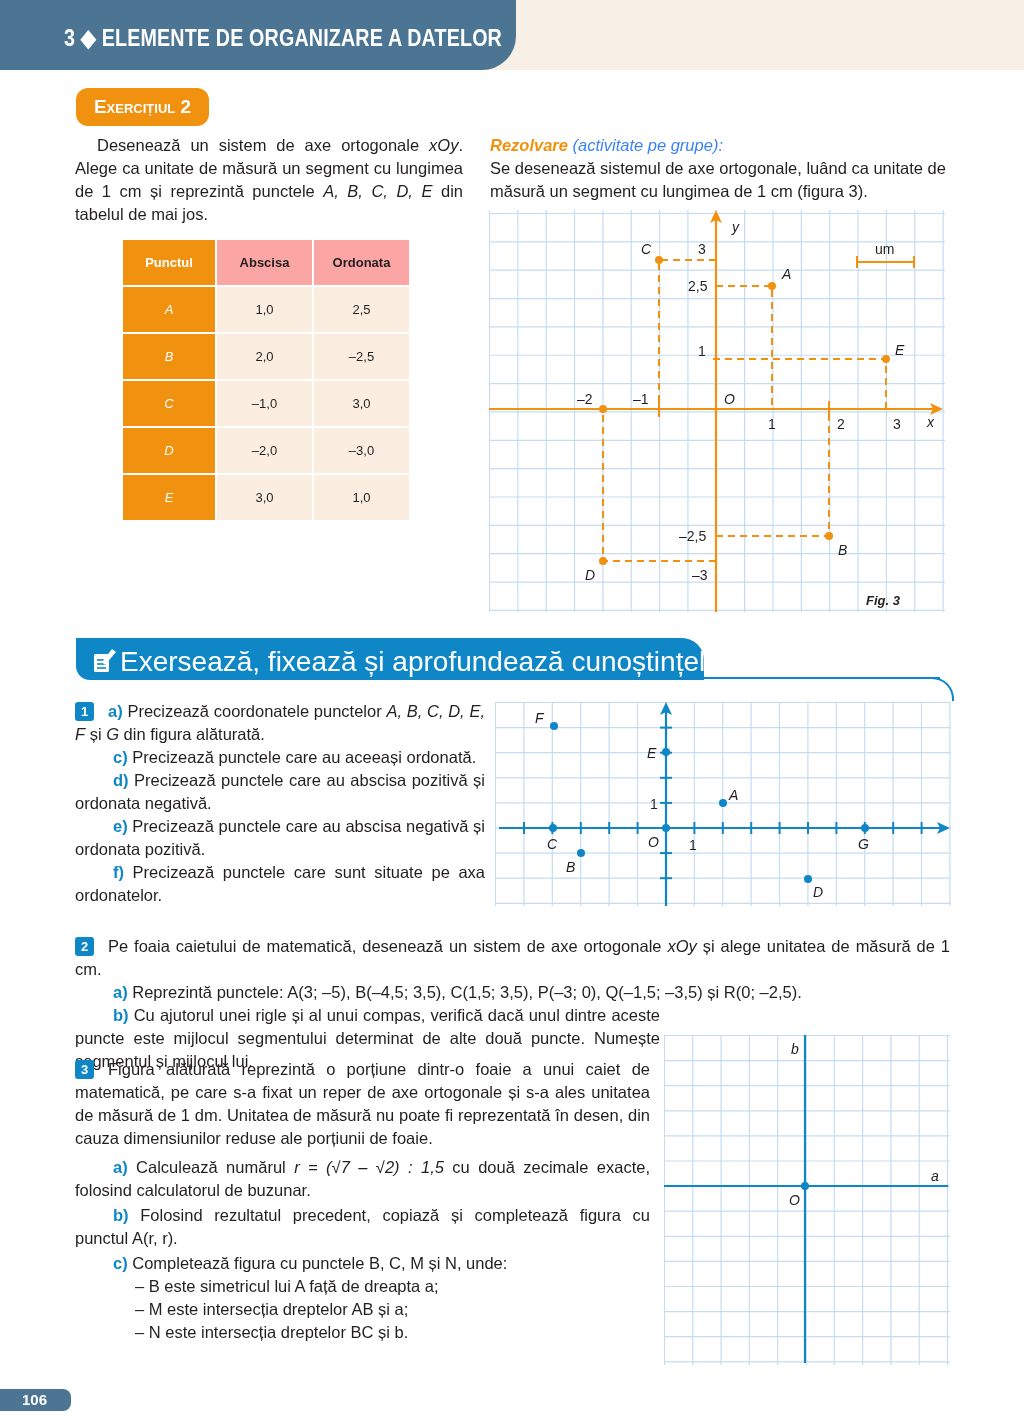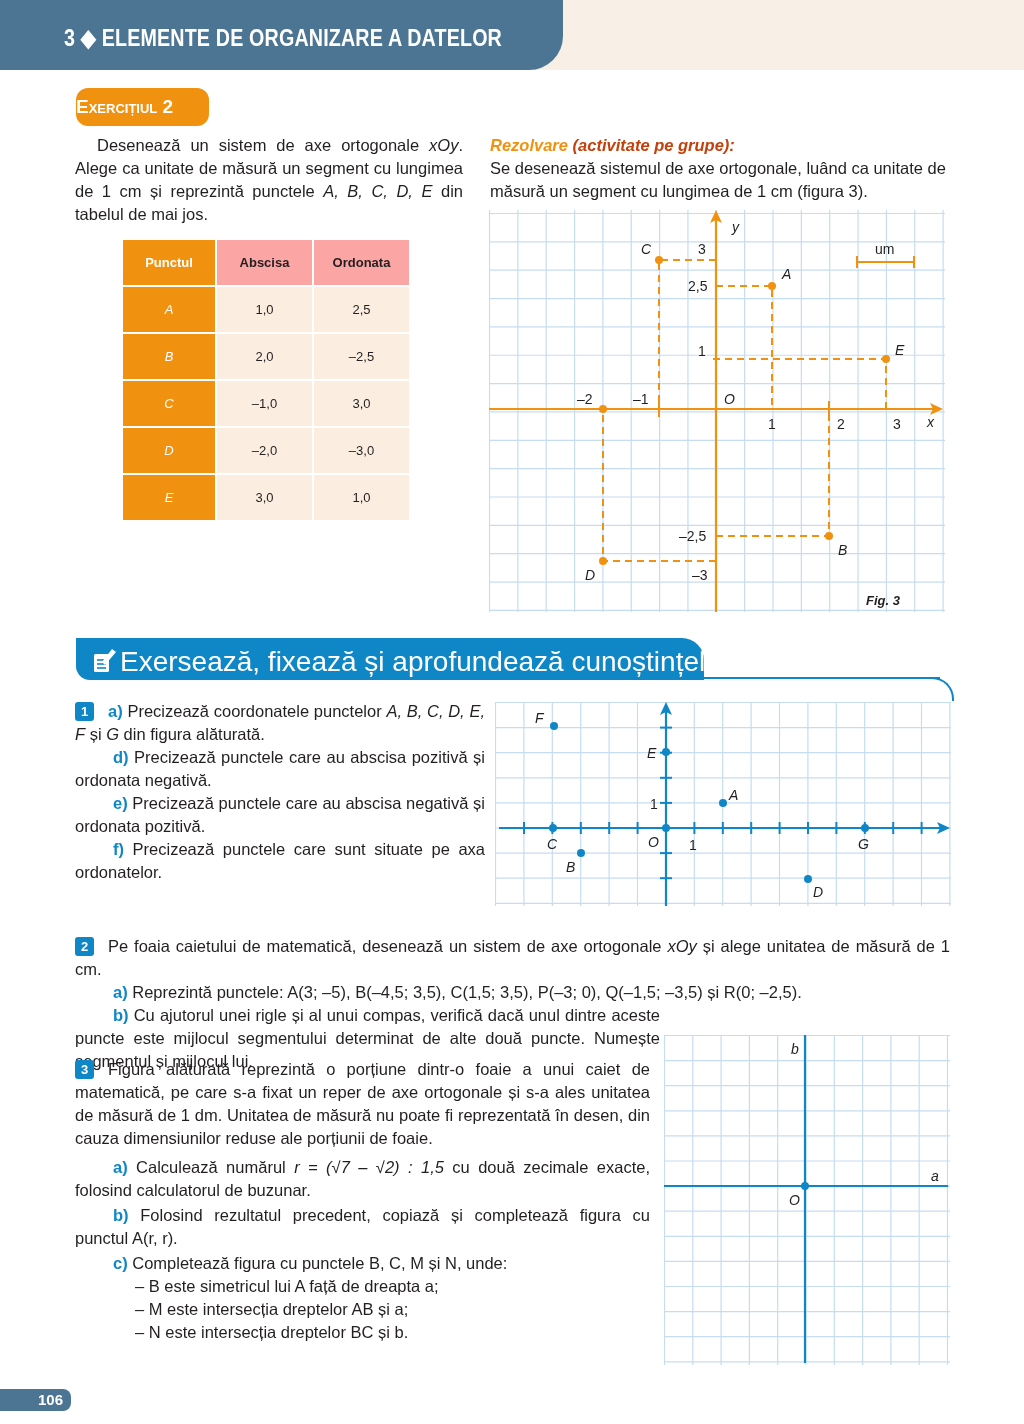--- a/index.html
+++ b/index.html
@@ -5,40 +5,40 @@
   html, body { margin: 0; padding: 0; }
   body {
     width: 1024px; height: 1424px; position: relative; overflow: hidden;
     background: #ffffff;
     font-family: "Liberation Sans", "DejaVu Sans", sans-serif;
     color: #231f20;
   }
   .topbar-bg { position: absolute; left: 0; top: 0; width: 1024px; height: 70px; background: #f8f0e6; }
   .chapter-banner {
     position: absolute; left: 0; top: 0; width: 516px; height: 70px;
-    background: #4b7593; border-bottom-right-radius: 34px; padding-left: 47px;
+    background: #4b7593; border-bottom-right-radius: 34px;
   }
   .chapter-title {
     position: absolute; left: 64px; top: 24px; color: #ffffff;
     font-weight: bold; font-size: 24px; letter-spacing: 0.2px;
     font-family: "Liberation Sans Narrow", "Liberation Sans", sans-serif;
     transform: scaleX(0.82); transform-origin: left top;
     white-space: nowrap;
   }
   .exercise-badge {
     position: absolute; left: 76px; top: 88px; width: 133px; height: 38px;
     background: #f0920f; border-radius: 12px; color: #fff;
-    font-weight: bold; font-size: 19px; line-height: 38px; text-align: left;
+    font-weight: bold; font-size: 19px; line-height: 38px; text-align: center;
     font-variant: small-caps;
   }
   .p { position: absolute; font-size: 16.5px; line-height: 23px; text-align: justify; }
   .indent { text-indent: 22px; }
   i, .it { font-style: italic; }
   .rez-title { color: #f0920f; font-weight: bold; font-style: italic; }
-  .rez-sub { color: #c2410c; font-style: italic; font-weight: bold; }
+  .rez-sub { color: #3b82f6; font-style: italic; }
 
   table.pts { position: absolute; left: 121px; top: 238px; border-collapse: separate; border-spacing: 2px 2px; }
   table.pts td, table.pts th { height: 43px; text-align: center; font-size: 13px; }
   table.pts th { font-weight: bold; background: #fca5a5; }
   table.pts th.first, table.pts td.first { background: #f0920f; color: #fff; width: 90px; }
   table.pts td.first { font-style: italic; }
   table.pts td { background: #fbeee0; width: 93px; }
 
   .fig { position: absolute; }
   .fig svg { display: block; }
@@ -62,21 +62,21 @@
     display: inline-block; width: 19px; height: 19px; background: #0f86c6; color: #fff;
     font-weight: bold; font-size: 13px; line-height: 19px; text-align: center; border-radius: 3px;
     text-indent: 0; vertical-align: 1px; margin-right: 14px;
   }
   .lbl { color: #0f86c6; font-weight: bold; }
 
   .page-num {
     position: absolute; left: 0; top: 1389px; width: 71px; height: 22px;
     background: #4b7593; border-top-right-radius: 8px; border-bottom-right-radius: 8px;
     color: #fff; font-weight: bold; font-size: 15px; line-height: 22px; text-align: right;
-    padding-right: 8px; box-sizing: border-box;
+    padding-right: 24px; box-sizing: border-box;
   }
 </style>
 </head>
 <body>
 
 <div class="topbar-bg"></div>
 <div class="chapter-banner">
   <div class="chapter-title">3 ◆ ELEMENTE DE ORGANIZARE A DATELOR</div>
 </div>
 
@@ -232,20 +232,21 @@
         <line x1="7" y1="18" x2="16" y2="18"></line>
         <line x1="7" y1="22" x2="16" y2="22"></line>
       </g>
     <polygon points="12,16 22,3 26,6 15,19" fill="#fff"></polygon>
   </svg>
 </div>
 <div class="section-title">Exersează, fixează și aprofundează cunoștințele</div>
 
 <div class="p" style="left:75px; top:700px; width:410px;">
   <div class="indent" style="text-indent:0;"><span class="num-badge">1</span><span class="lbl">a)</span><span> Precizează coordonatele punctelor </span><i>A, B, C, D, E, F</i><span> și </span><i>G</i><span> din figura alăturată.</span></div>
+  <div style="padding-left:38px;"><span class="lbl">c)</span><span> Precizează punctele care au aceeași ordonată.</span></div>
   <div style="text-indent:38px;"><span class="lbl">d)</span><span> Precizează punctele care au abscisa pozitivă și ordonata negativă.</span></div>
   <div style="text-indent:38px;"><span class="lbl">e)</span><span> Precizează punctele care au abscisa negativă și ordonata pozitivă.</span></div>
   <div style="text-indent:38px;"><span class="lbl">f)</span><span> Precizează punctele care sunt situate pe axa ordonatelor.</span></div>
 </div>
 
 <div class="fig" style="left:495px; top:702px;">
   <svg width="456" height="204" viewBox="0 0 456 204" id="fig1">
     <g id="fig1-grid" stroke="#c6dcf1" stroke-width="1.2">
         <line x1="0.5" x2="0.5" y1="0" y2="204"></line>
         <line x1="28.9" x2="28.9" y1="0" y2="204"></line>

